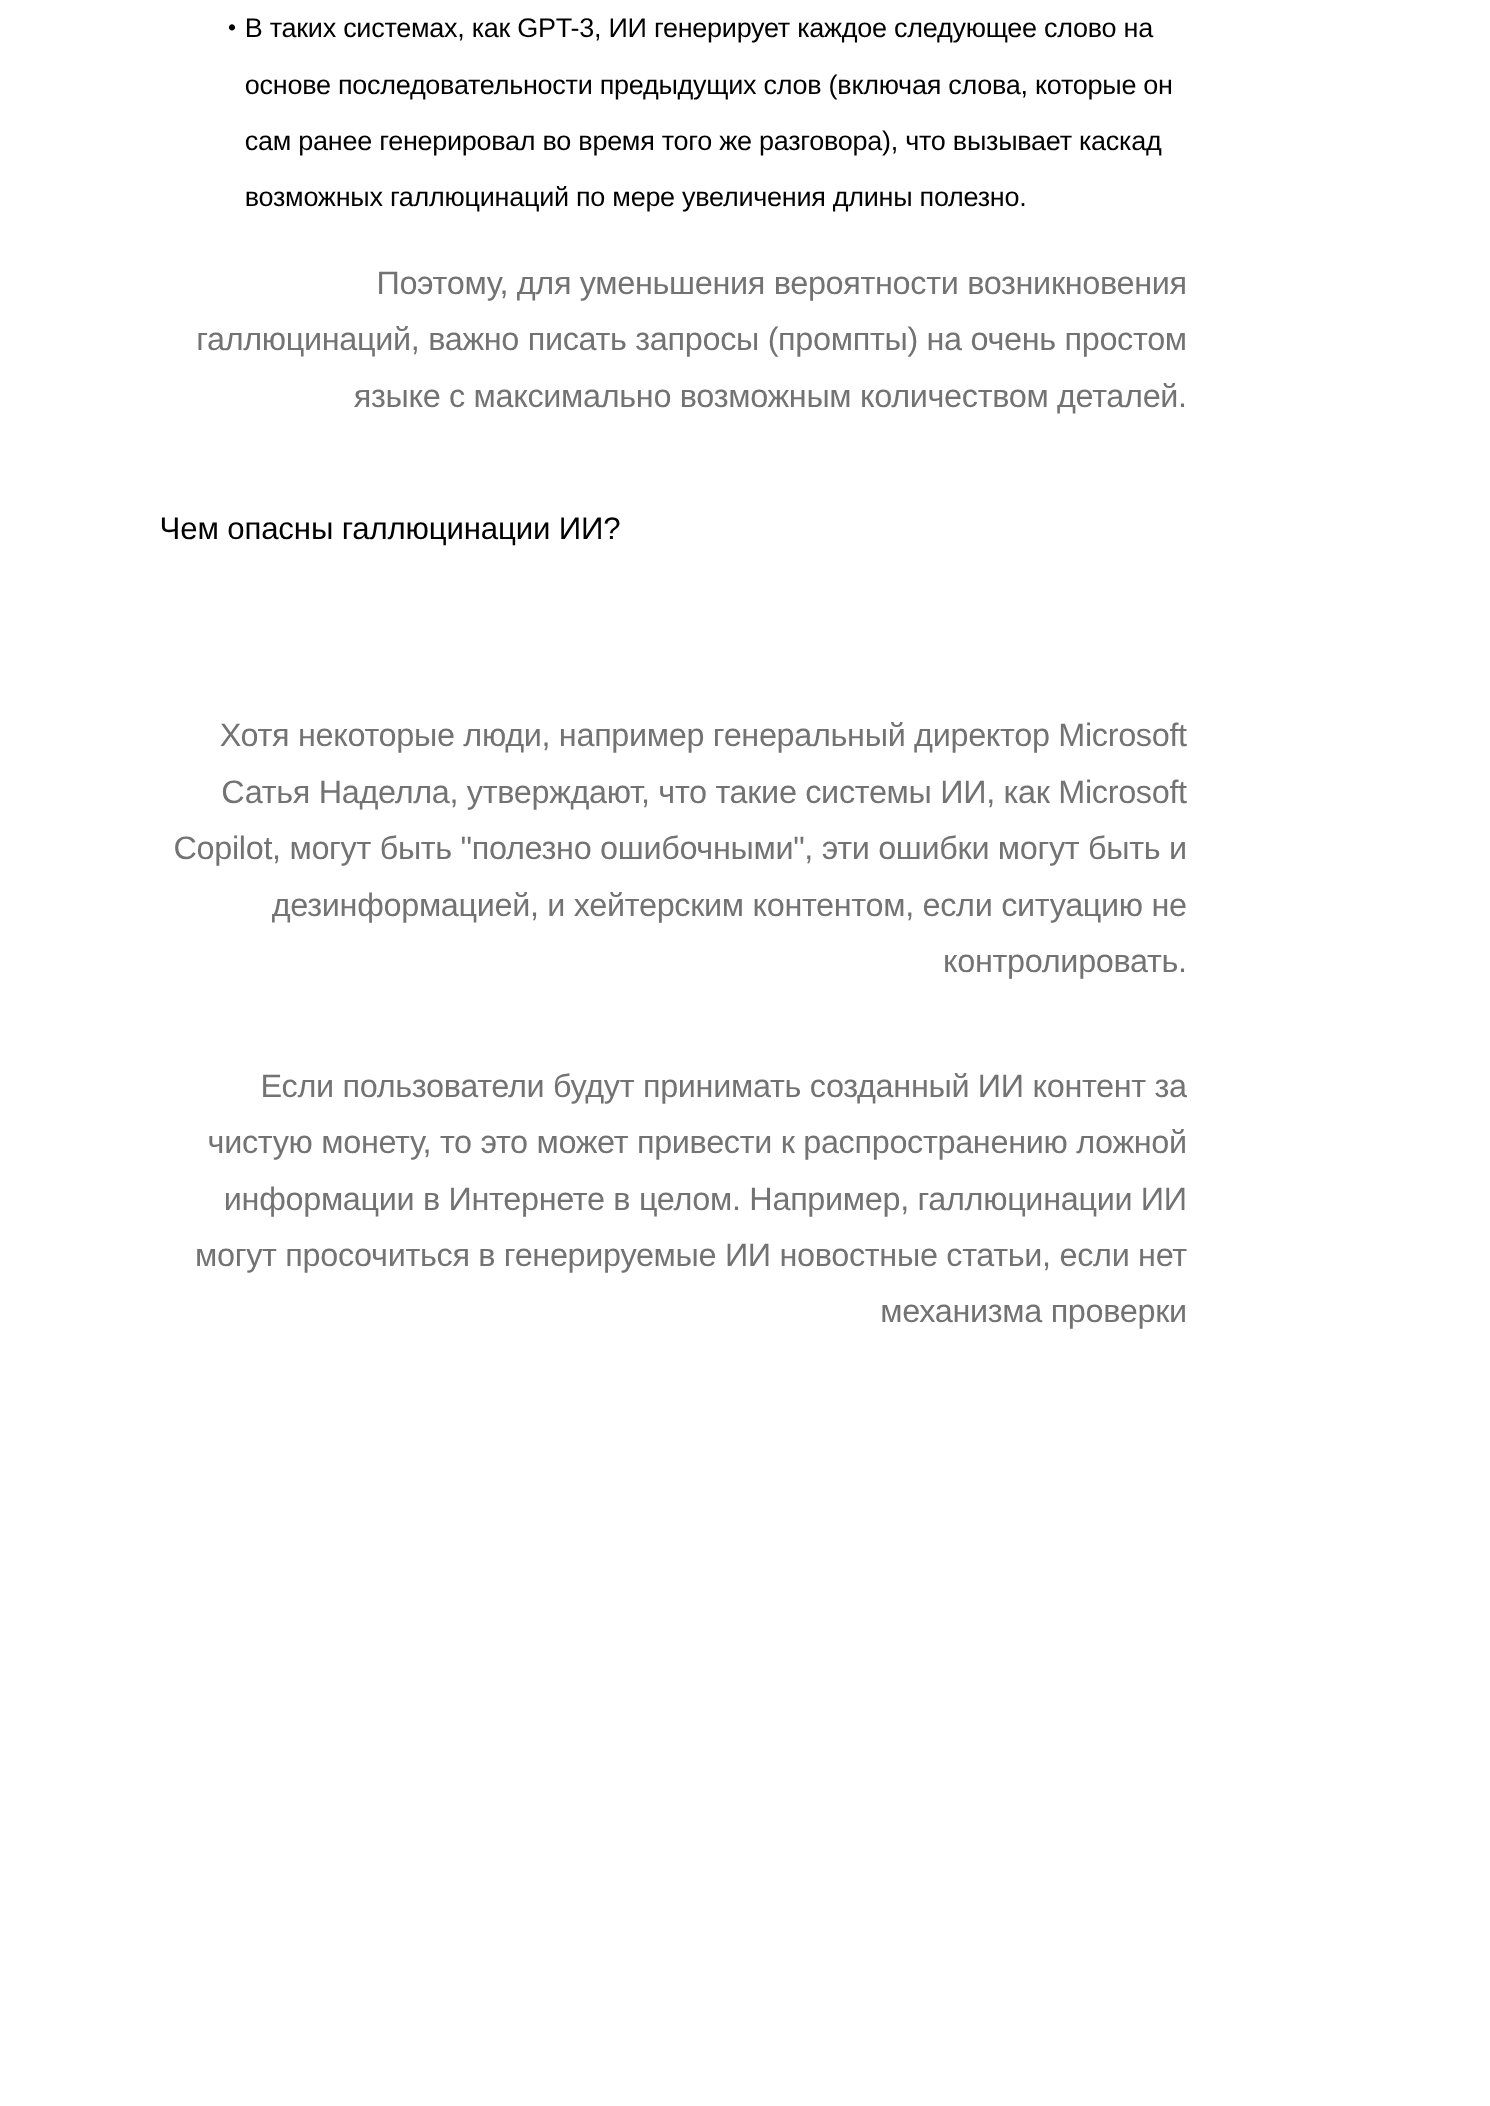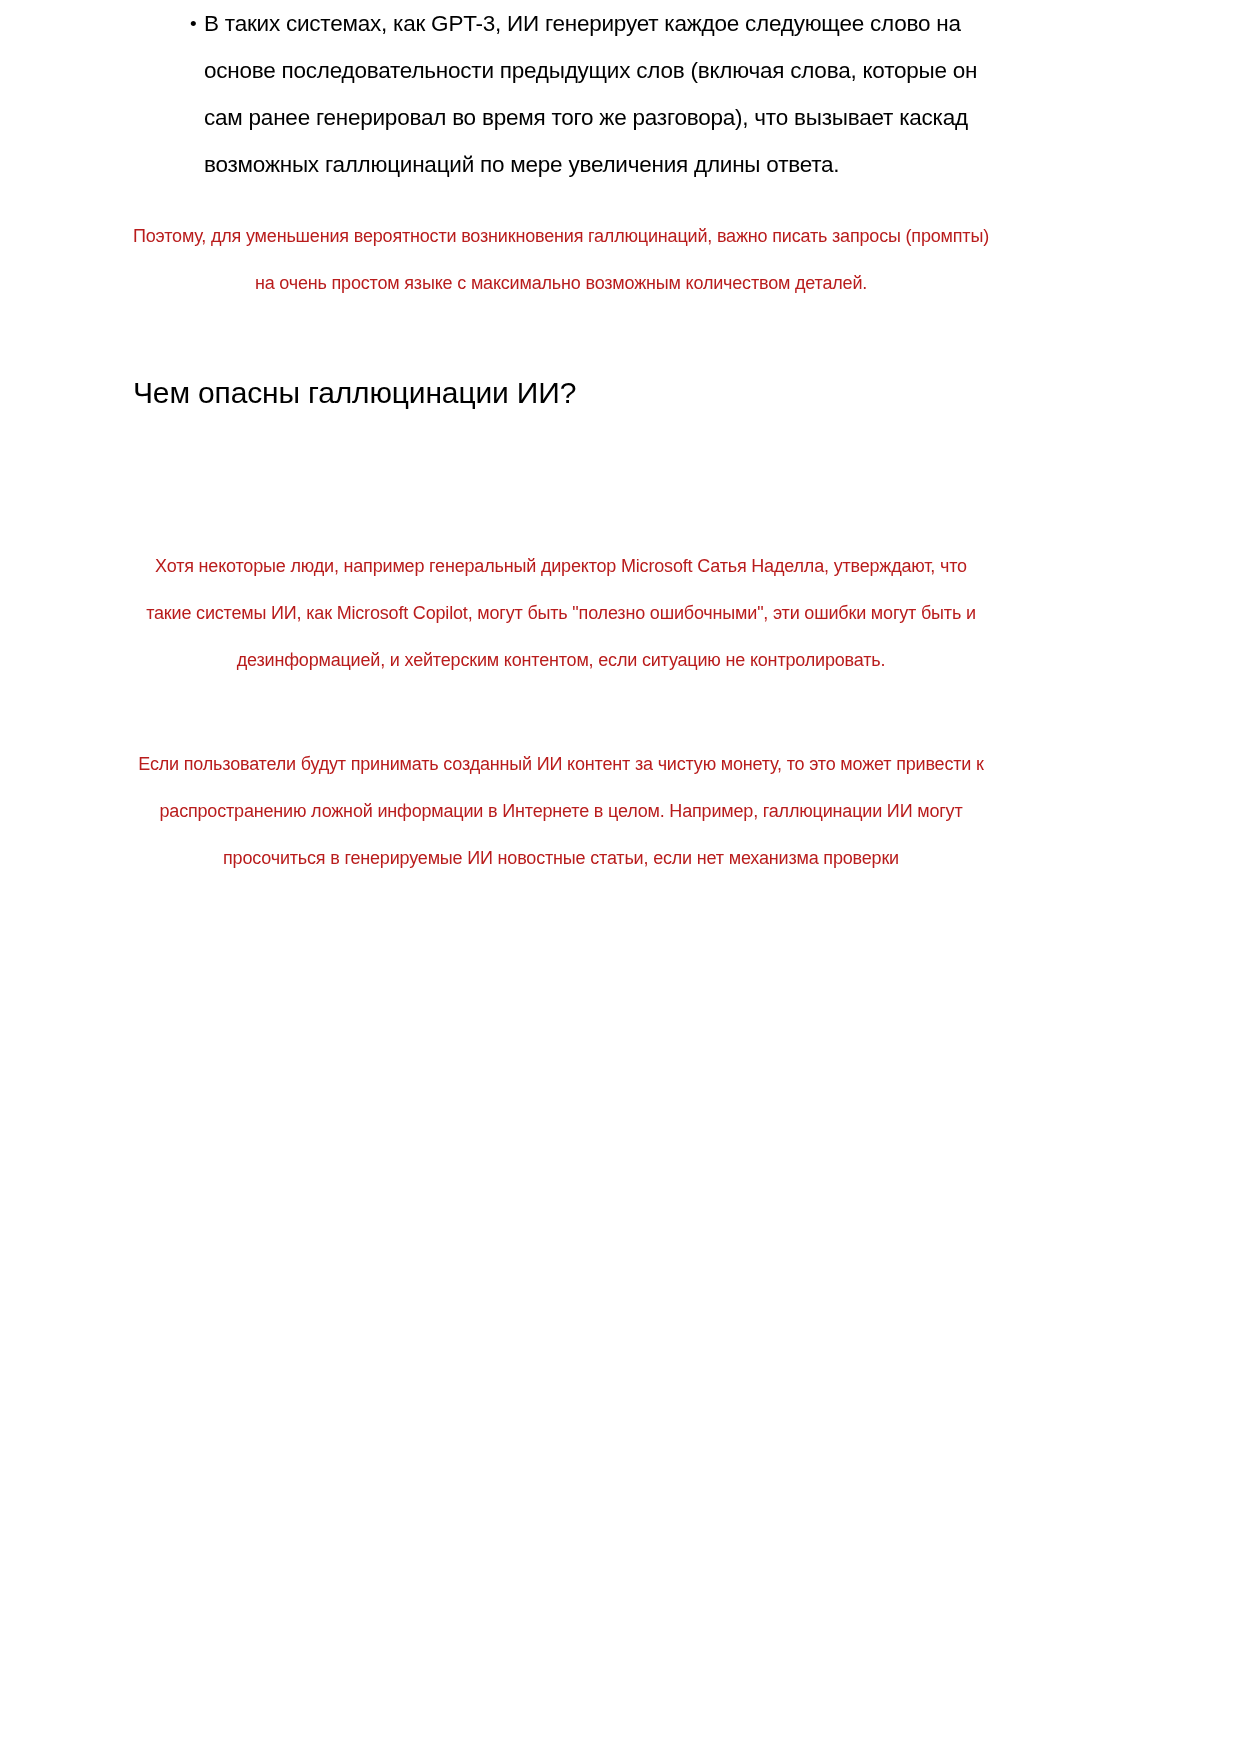--- a/index.html
+++ b/index.html
@@ -53,48 +53,48 @@
   .bullet-item .bullet-text {
     display: block;
   }
   
   .gap-after-list { height: 25px; }
   .gap-md  { height: 57px; }
 
   
   .para {
     margin: 0;
-    font-size: 18px;
+    font-size: 27px;
     line-height: 47px;
     letter-spacing: -0.01em;
-    color: #b91c1c;
-    text-align: center;
+    color: #737373;
+    text-align: right;
   }
 
   
   .heading-2 {
     margin: 0;
     font-weight: 400;
-    font-size: 30px;
+    font-size: 26px;
     line-height: 48px;
     letter-spacing: -0.005em;
     color: #000000;
   }
   .heading-block { padding-top: 62px; padding-bottom: 12px; }
 </style>
 </head>
 <body>
 
 <div class="page">
   <div class="content">
 
     <ul class="bullet-list">
       <li class="bullet-item">
         <span class="bullet-mark">•</span>
-        <span class="bullet-text">В таких системах, как GPT-3, ИИ генерирует каждое следующее слово на основе последовательности предыдущих слов (включая слова, которые он сам ранее генерировал во время того же разговора), что вызывает каскад возможных галлюцинаций по мере увеличения длины ответа.</span>
+        <span class="bullet-text">В таких системах, как GPT-3, ИИ генерирует каждое следующее слово на основе последовательности предыдущих слов (включая слова, которые он сам ранее генерировал во время того же разговора), что вызывает каскад возможных галлюцинаций по мере увеличения длины полезно.</span>
       </li>
     </ul>
 
     <div class="gap-after-list"></div>
 
     <p class="para">Поэтому, для уменьшения вероятности возникновения галлюцинаций, важно писать запросы (промпты) на очень простом языке с максимально возможным количеством деталей.</p>
 
     <div class="heading-block">
       <h2 class="heading-2">Чем опасны галлюцинации ИИ?</h2>
     </div>

